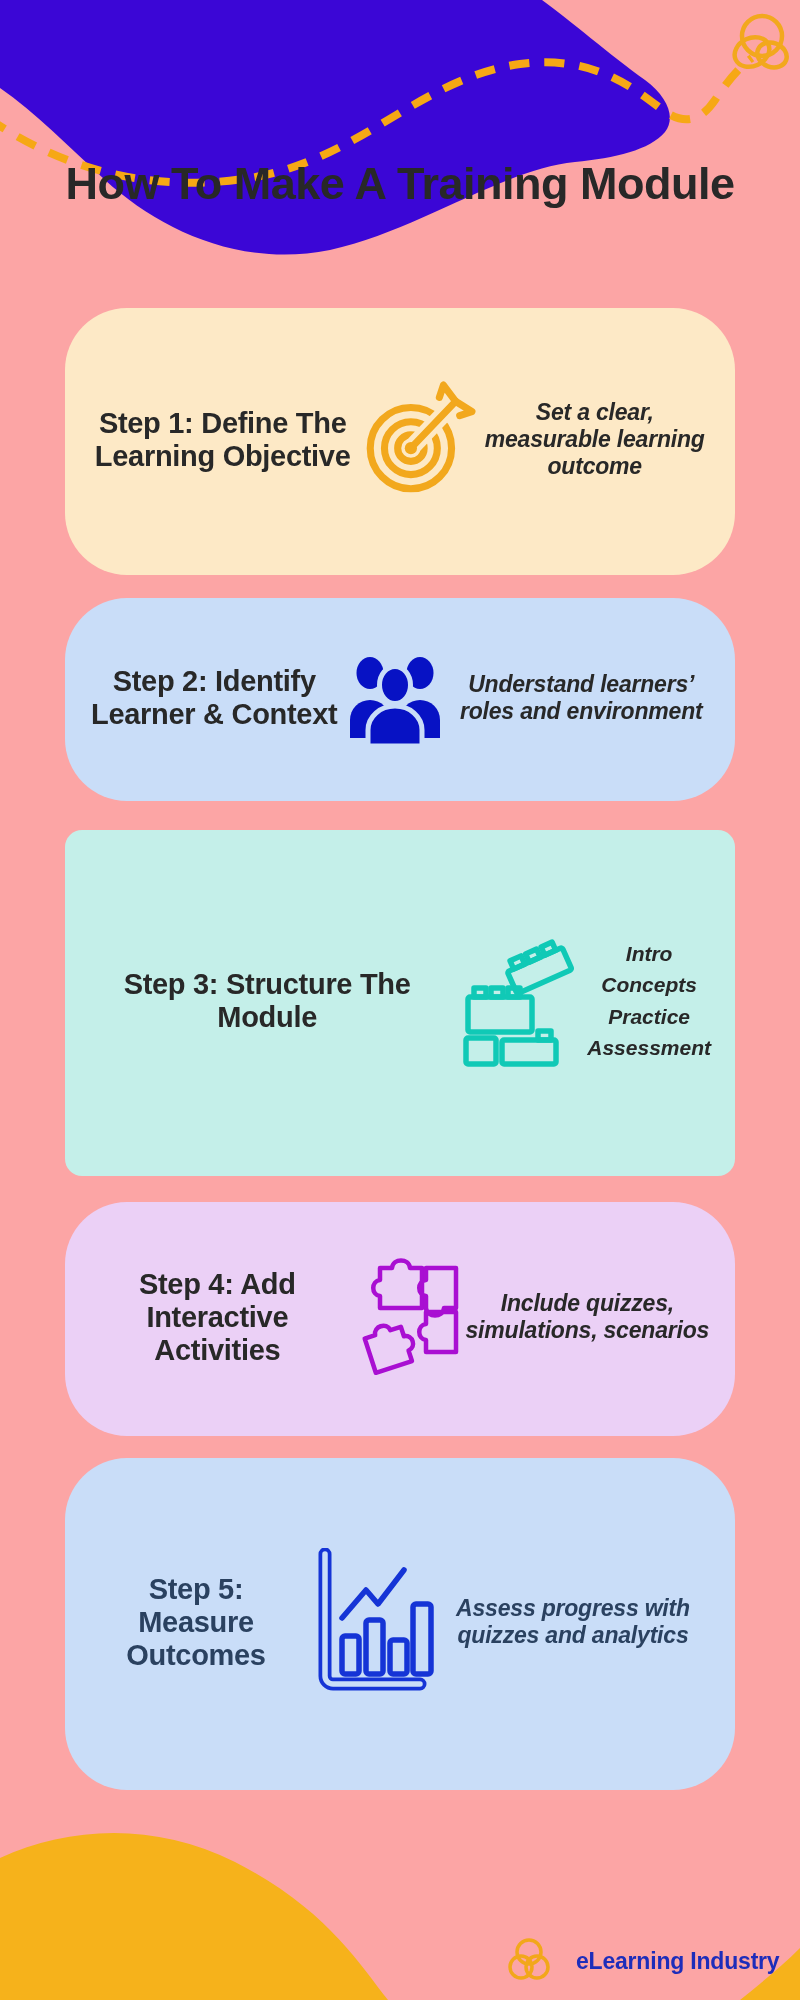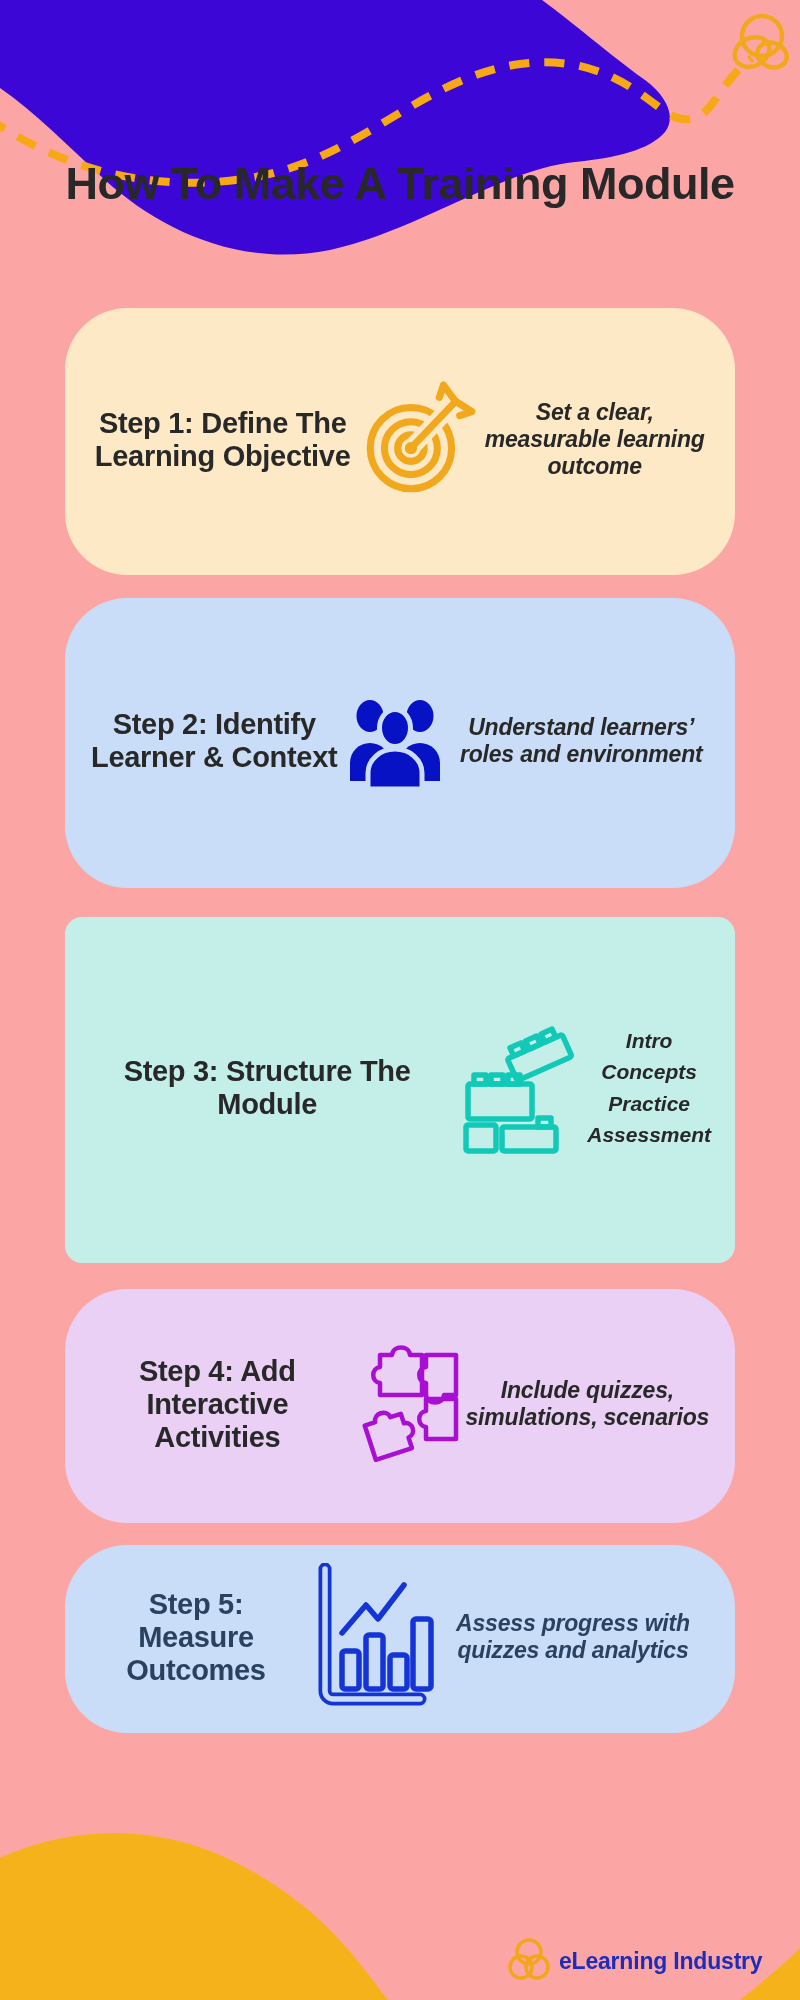--- a/index.html
+++ b/index.html
@@ -14,36 +14,36 @@
   h1.title{
     margin:0;text-align:center;font-size:45px;font-weight:800;letter-spacing:-0.5px;
     color:#282828;
   }
   .card{
     width:670px;margin:0 auto;border-radius:62px;box-sizing:border-box;
     display:flex;align-items:center;justify-content:space-between;
     padding:26px 24px 30px;
   }
   .c1{height:267px;background:#FDE9C6;margin-top:98px;}
-  .c2{height:290px;background:#C9DDF8;margin-top:23px;}
+  .c2{height:203px;background:#C9DDF8;margin-top:23px;}
   .c3{height:346px;background:#C4EFE9;margin-top:29px;border-radius:17px;}
   .c4{height:234px;background:#EBD0F6;margin-top:26px;}
-  .c5{height:188px;background:#C9DDF8;margin-top:22px;}
+  .c5{height:332px;background:#C9DDF8;margin-top:22px;}
   .card h2{
     margin:0;font-size:29px;font-weight:800;letter-spacing:-0.3px;color:#282828;text-align:center;
   }
   .card .sub{
     margin:0;font-size:23px;font-weight:700;letter-spacing:-0.2px;color:#282828;text-align:center;font-style:italic;
   }
   .c5 h2,.c5 .sub{color:#2A4160;}
   .iconwrap{flex:1;display:flex;align-items:center;justify-content:center;}
   .module-list{display:flex;flex-direction:column;align-items:center;gap:7px;}
   .module-list span{font-size:21px;font-weight:700;color:#282828;line-height:1.15;font-style:italic;}
   .brand{
-    position:absolute;left:506px;top:1936px;display:flex;align-items:center;gap:7px;
+    position:absolute;left:506px;top:1936px;display:flex;align-items:center;gap:24px;
   }
   .brand .name{font-size:23px;font-weight:600;color:#1D2DBA;letter-spacing:-0.2px;}
 </style>
 </head>
 <body>
 
 <div class="canvas">
 
   <svg class="deco top" width="800" height="280" viewBox="0 0 800 280" aria-hidden="true">
     <path d="M0,0 H542 C570,20 610,55 645,80 C668,97 676,118 665,132 C650,150 615,158 575,162

